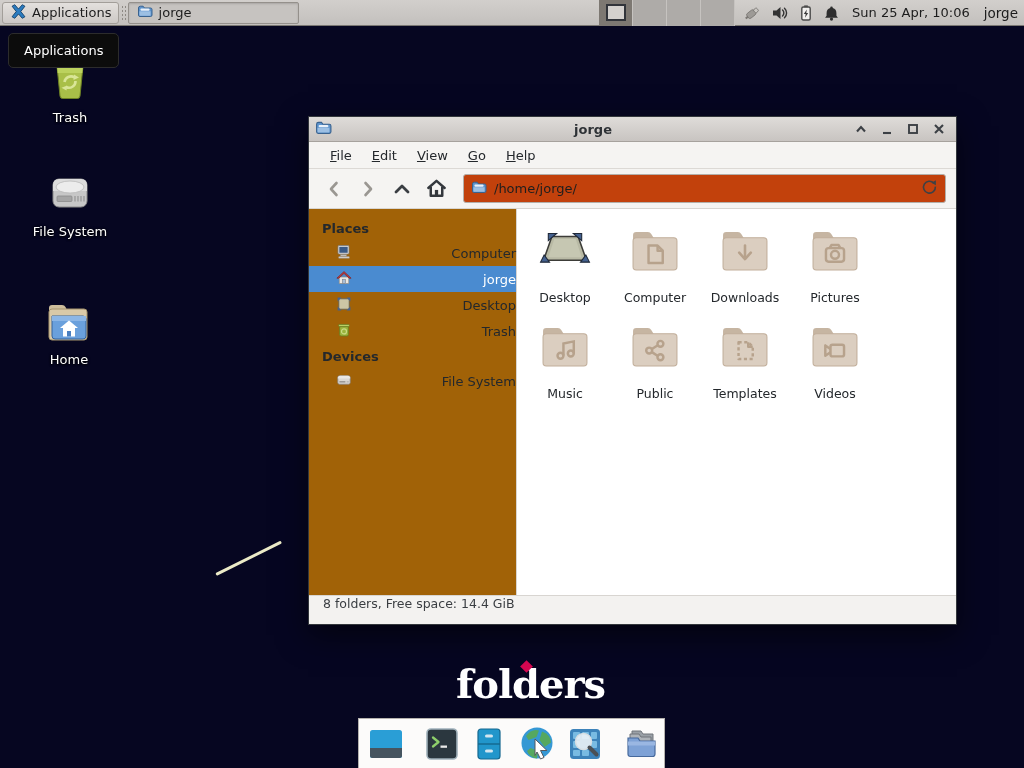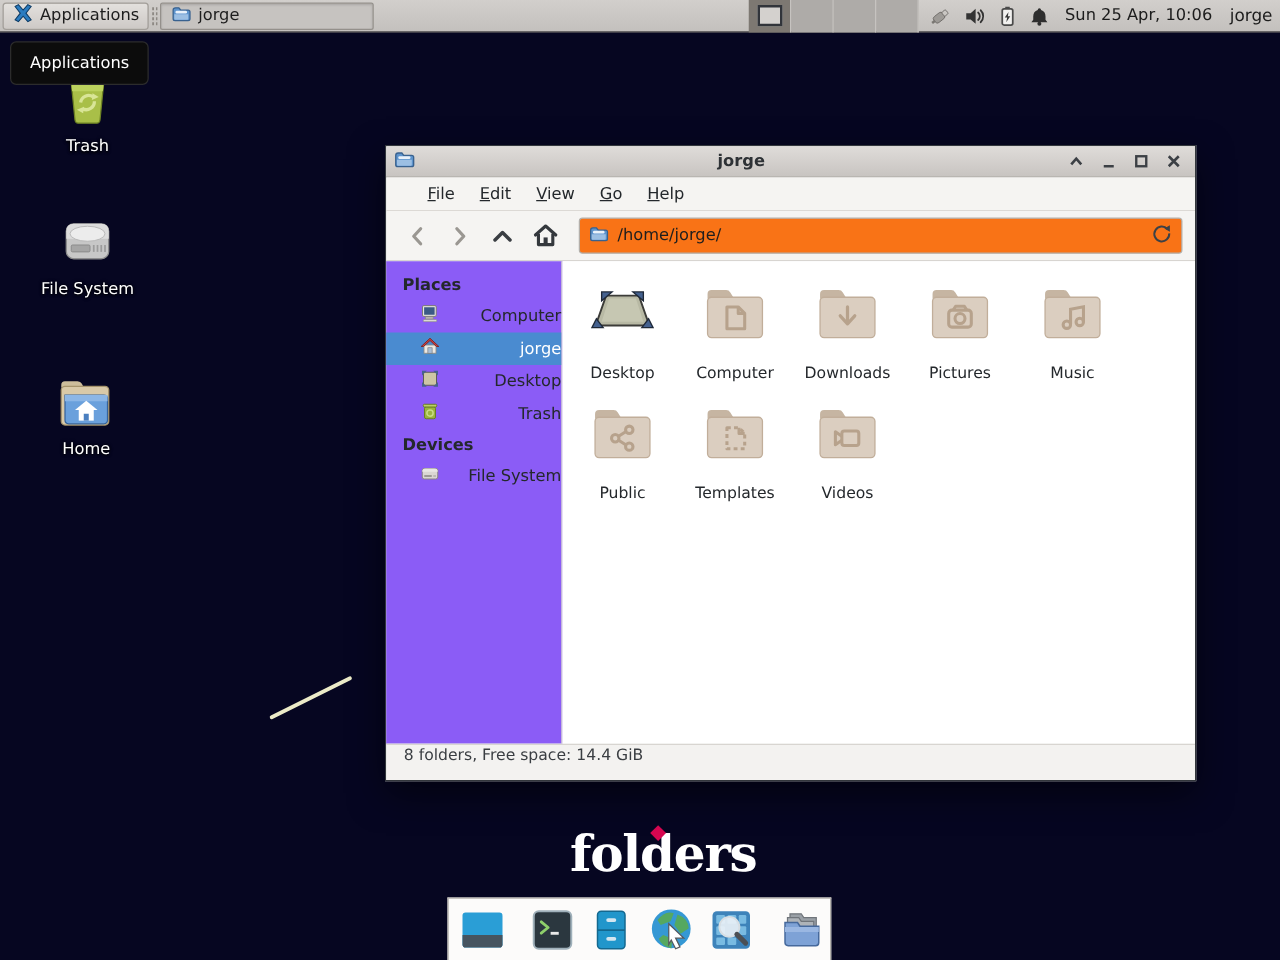--- a/index.html
+++ b/index.html
@@ -59,33 +59,33 @@
   
   #win { position:absolute; left:308px; top:116px; width:649px; height:509px;
     background:#fff; border:1px solid #33373c; box-shadow:0 10px 28px rgba(0,0,0,.55);
     display:flex; flex-direction:column; }
   #titlebar { height:25px; background:linear-gradient(#dfdcd9,#c8c4c1);
     border-bottom:1px solid #a6a29d; display:flex; align-items:center; padding:0 6px; }
   #title-text { flex:1; text-align:center; font-size:13px; font-weight:bold; color:#2e3236; }
   .winctl { display:flex; align-items:center; gap:12px; padding-right:4px; }
   .winctl svg { display:block; }
   #menubar { height:27px; background:#f5f4f2; border-bottom:1px solid #dcd9d5;
-    display:flex; align-items:center; padding-left:24px; gap:2px; }
+    display:flex; align-items:center; padding-left:12px; gap:2px; }
   .menu-item { font-size:13px; color:#24282c; padding:4px 9px; }
   .mn { text-decoration:underline; }
   #toolbar { height:40px; background:#f5f4f2; border-bottom:1px solid #d8d5d1;
     display:flex; align-items:center; padding:0 10px; gap:4px; }
   .navbtn { width:30px; height:28px; display:flex; align-items:center; justify-content:center;
     border-radius:3px; }
-  #pathbar { flex:1; height:29px; margin-left:8px; background:#f97316;
+  #pathbar { flex:1; height:29px; margin-left:8px; background:#c2410c;
     border:1px solid #b3afaa; border-radius:3px; display:flex; align-items:center;
     padding:0 7px; gap:7px; }
   #path-text { flex:1; font-size:13px; color:#1e1e1e; }
   #content { flex:1; display:flex; min-height:0; }
-  #sidebar { width:141px; background:#8b5cf6; border-right:1px solid #d8d5d1;
+  #sidebar { width:208px; background:#a16207; border-right:1px solid #d8d5d1;
     padding-top:7px; }
   .side-header { font-size:13px; font-weight:bold; color:#24282c; padding:5px 13px 4px; }
   .side-row { height:26px; display:flex; align-items:center; gap:8px; padding-left:27px;
     font-size:13px; color:#24282c;justify-content:space-between; }
   .side-row.selected { background:#4a8bd0; color:#fff; }
   #mainview { flex:1; background:#fff; padding:12px 0 0 3px;
     display:flex; flex-wrap:wrap; align-content:flex-start; }
   .fcell { width:90px; height:96px; display:flex; flex-direction:column; align-items:center; }
   .fcell .lbl { margin-top:3px; font-size:12.5px; color:#24282c; text-align:center; }
   #statusbar { height:29px; background:#f3f2f0; border-top:1px solid #d8d5d1;

